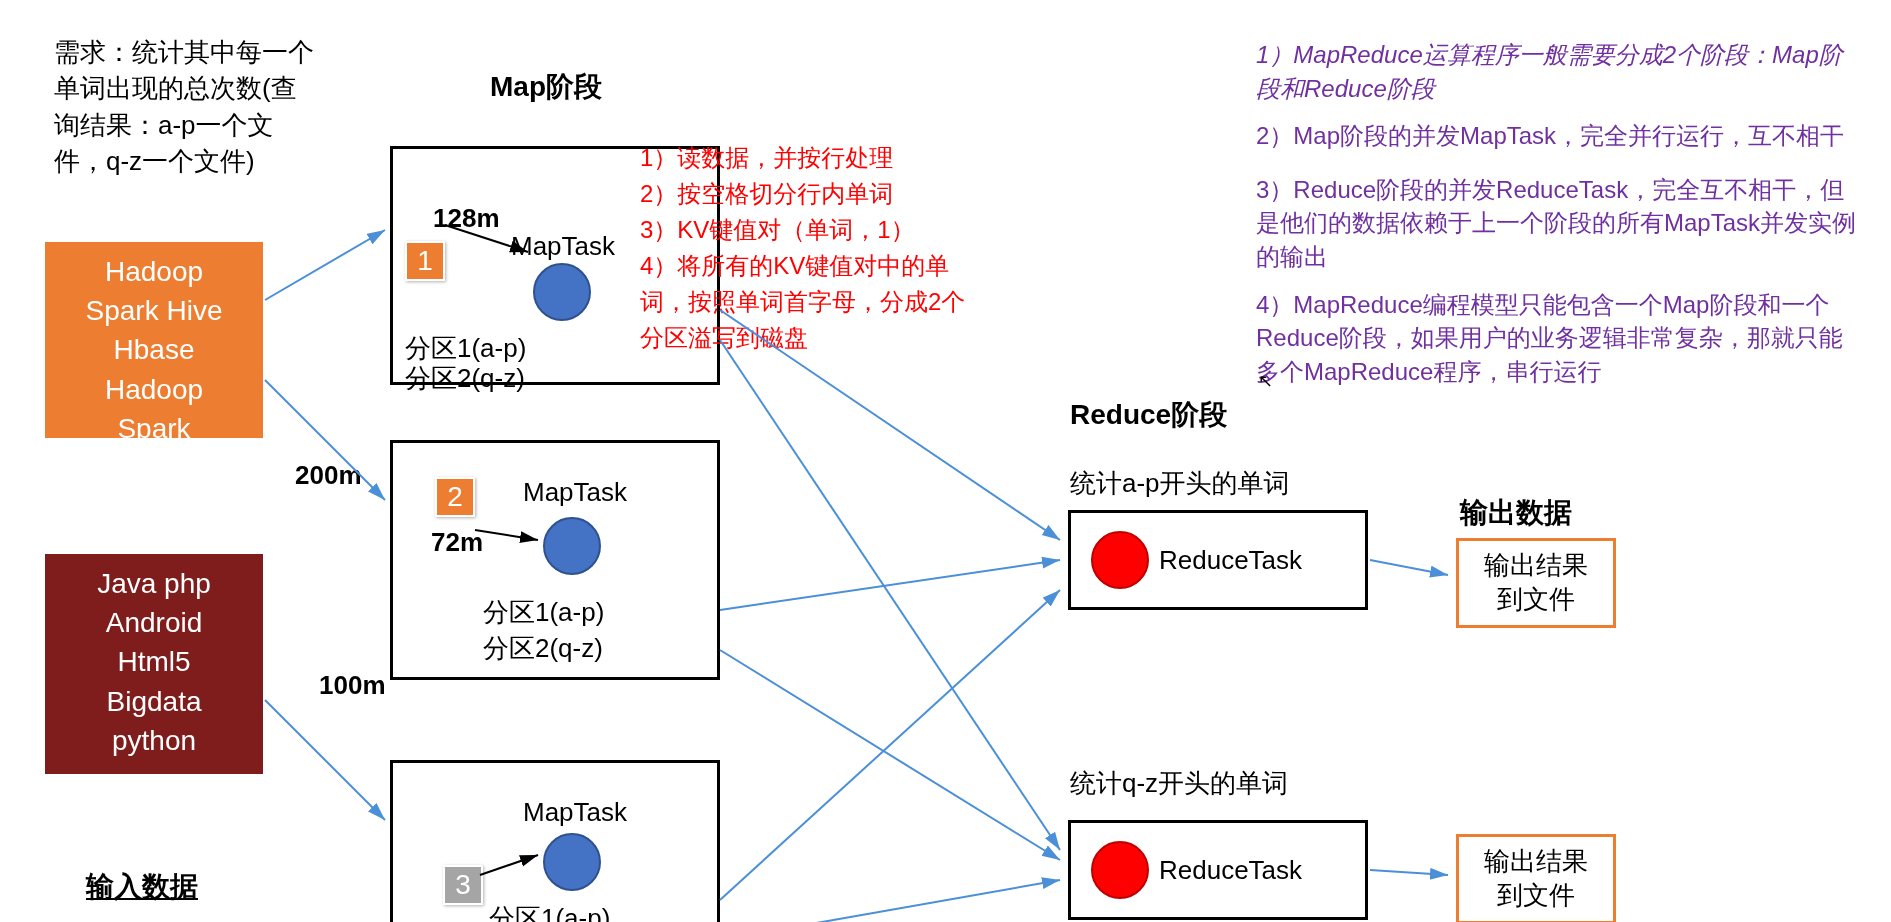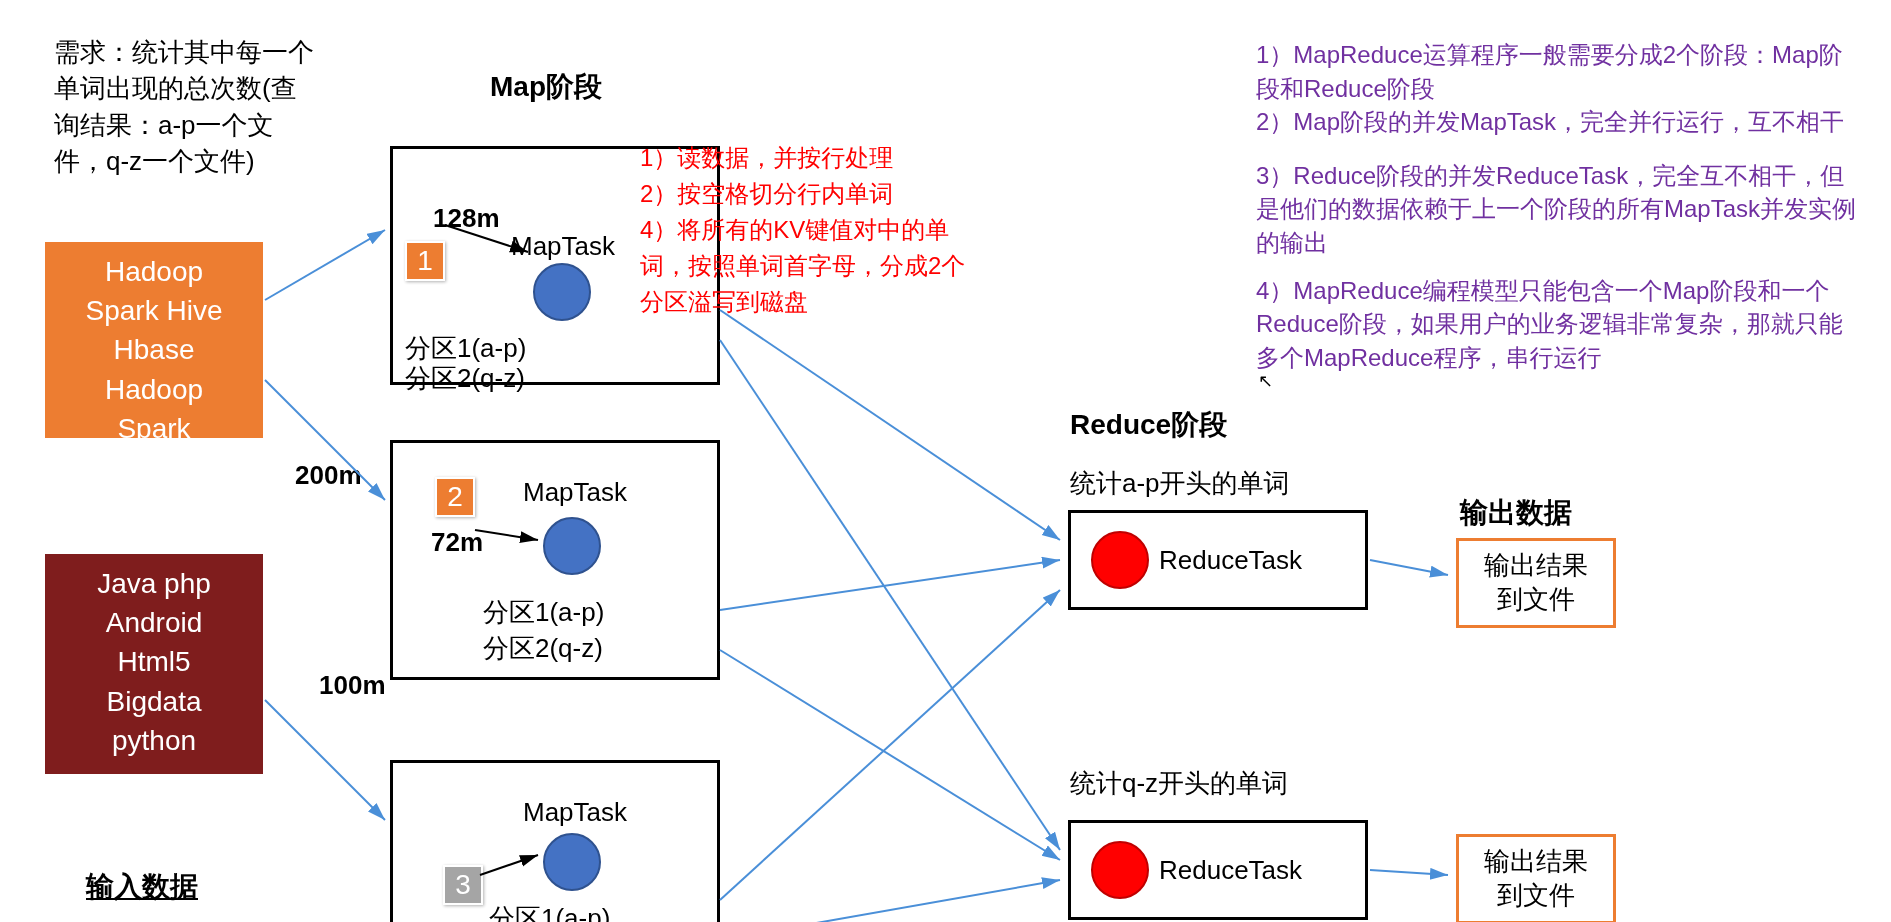--- a/index.html
+++ b/index.html
@@ -75,24 +75,25 @@
   <div class="abs task-label" style="left:130px; top:34px;">MapTask</div>
   <div class="abs circle blue-circle" style="left:150px; top:70px;"></div>
   <div class="abs num-badge badge-gray" style="left:50px; top:102px;">3</div>
   <div class="abs part-label" style="left:96px; top:140px;">分区1(a-p)</div>
 
 </div>
 
 <div class="abs red-list" style="left:640px; top:140px; width:340px;">
   <div>1）读数据，并按行处理</div>
   <div>2）按空格切分行内单词</div>
+  <div>3）KV键值对（单词，1）</div>
   <div>4）将所有的KV键值对中的单词，按照单词首字母，分成2个分区溢写到磁盘</div>
 </div>
 
-<div class="abs section-title" style="left:1070px; top:406px;">Reduce阶段</div>
+<div class="abs section-title" style="left:1070px; top:396px;">Reduce阶段</div>
 
 <div class="abs task-label" style="left:1070px; top:466px;">统计a-p开头的单词</div>
 
 <div class="abs reduce-box" style="left:1068px; top:510px; width:300px; height:100px;">
   <div class="circle red-circle"></div>
   <div class="task-label">ReduceTask</div>
 </div>
 
 <div class="abs task-label" style="left:1070px; top:766px;">统计q-z开头的单词</div>
 
@@ -103,21 +104,21 @@
 
 <div class="abs section-title" style="left:1460px; top:494px;">输出数据</div>
 
 <div class="abs output-box" style="left:1456px; top:538px; width:160px; white-space:pre-line;">输出结果
 到文件</div>
 
 <div class="abs output-box" style="left:1456px; top:834px; width:160px; white-space:pre-line;">输出结果
 到文件</div>
 
 <div class="abs" style="left:1256px; top:38px; width:610px;">
-  <div class="purple-note" style="">1）MapReduce运算程序一般需要分成2个阶段：Map阶段和Reduce阶段</div>
+  <div class="purple-note" style="margin-bottom:14px;font-style:italic;">1）MapReduce运算程序一般需要分成2个阶段：Map阶段和Reduce阶段</div>
   <div class="purple-note" style="margin-bottom:14px;">2）Map阶段的并发MapTask，完全并行运行，互不相干</div>
   <div class="purple-note" style="margin-bottom:14px;margin-top:20px;">3）Reduce阶段的并发ReduceTask，完全互不相干，但是他们的数据依赖于上一个阶段的所有MapTask并发实例的输出</div>
   <div class="purple-note">4）MapReduce编程模型只能包含一个Map阶段和一个Reduce阶段，如果用户的业务逻辑非常复杂，那就只能多个MapReduce程序，串行运行</div>
 </div>
 
 <div class="abs cursor-icon" style="left:1258px; top:370px;">↖</div>
 
 <svg class="arrows" width="1891" height="922">
   <defs>
     <marker id="arr-blue" markerWidth="10" markerHeight="10" refX="9" refY="3" orient="auto">

